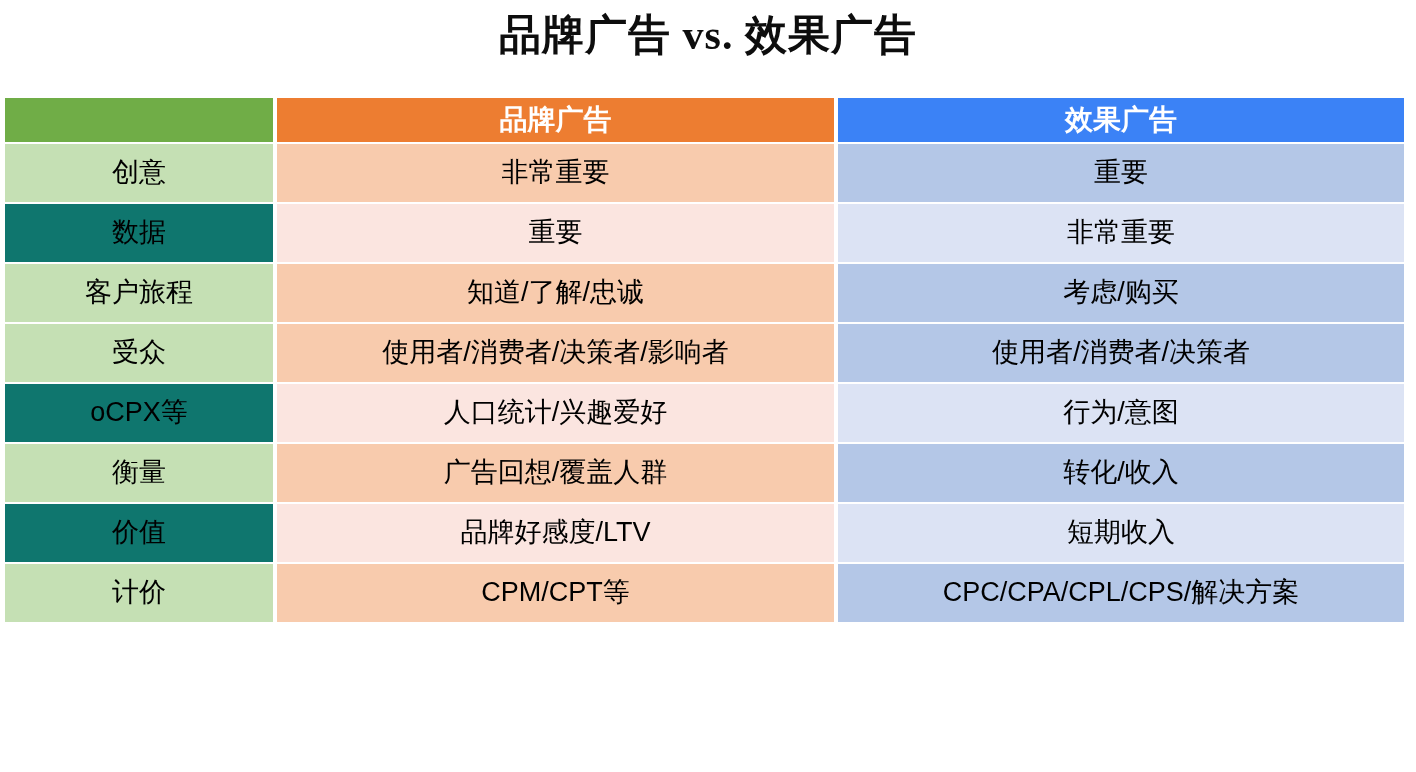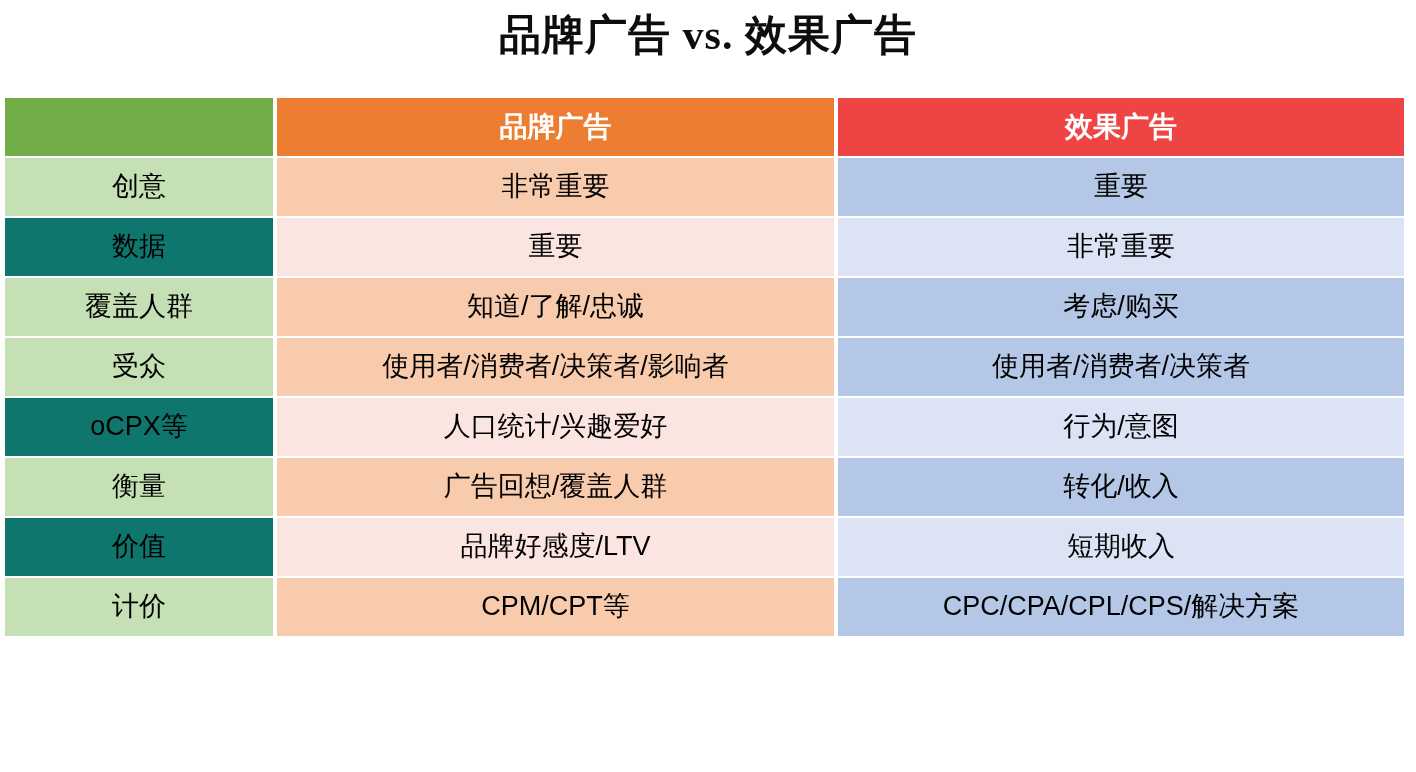--- a/index.html
+++ b/index.html
@@ -61,29 +61,29 @@
     height: 58px;
     font-size: 27px;
     font-weight: normal;
     line-height: 1.1;
     white-space: nowrap;
     overflow: hidden;
   }
 
   
   table.cmp thead th {
-    height: 58px;
+    height: 44px;
     font-size: 28px;
     font-weight: bold;
     color: #ffffff;
     margin-top: 32px;
   }
   th.h-blank { background: #70AD47; }
   th.h-brand { background: #ED7D31; }
-  th.h-perf  { background: #ef4444; }
+  th.h-perf  { background: #3b82f6; }
 
   
   td.k-dark  { background: #C5E0B4; font-family: Liberation Serif, serif; }
   td.k-light { background: #0f766e; margin-left: 12px; }
   td.b-dark  { background: #F8CBAD; }
   td.b-light { background: #FBE5E0; }
   td.p-dark  { background: #B4C7E7; }
   td.p-light { background: #DCE3F4; }
 </style>
 </head>
@@ -112,21 +112,21 @@
             <td class="k-dark">创意</td>
             <td class="b-dark">非常重要</td>
             <td class="p-dark">重要</td>
           </tr>
           <tr>
             <td class="k-light">数据</td>
             <td class="b-light">重要</td>
             <td class="p-light">非常重要</td>
           </tr>
           <tr>
-            <td class="k-dark">覆盖人群</td>
+            <td class="k-dark">客户旅程</td>
             <td class="b-dark">知道/了解/忠诚</td>
             <td class="p-dark">考虑/购买</td>
           </tr>
           <tr>
             <td class="k-dark">受众</td>
             <td class="b-dark">使用者/消费者/决策者/影响者</td>
             <td class="p-dark">使用者/消费者/决策者</td>
           </tr>
           <tr>
             <td class="k-light">oCPX等</td>

